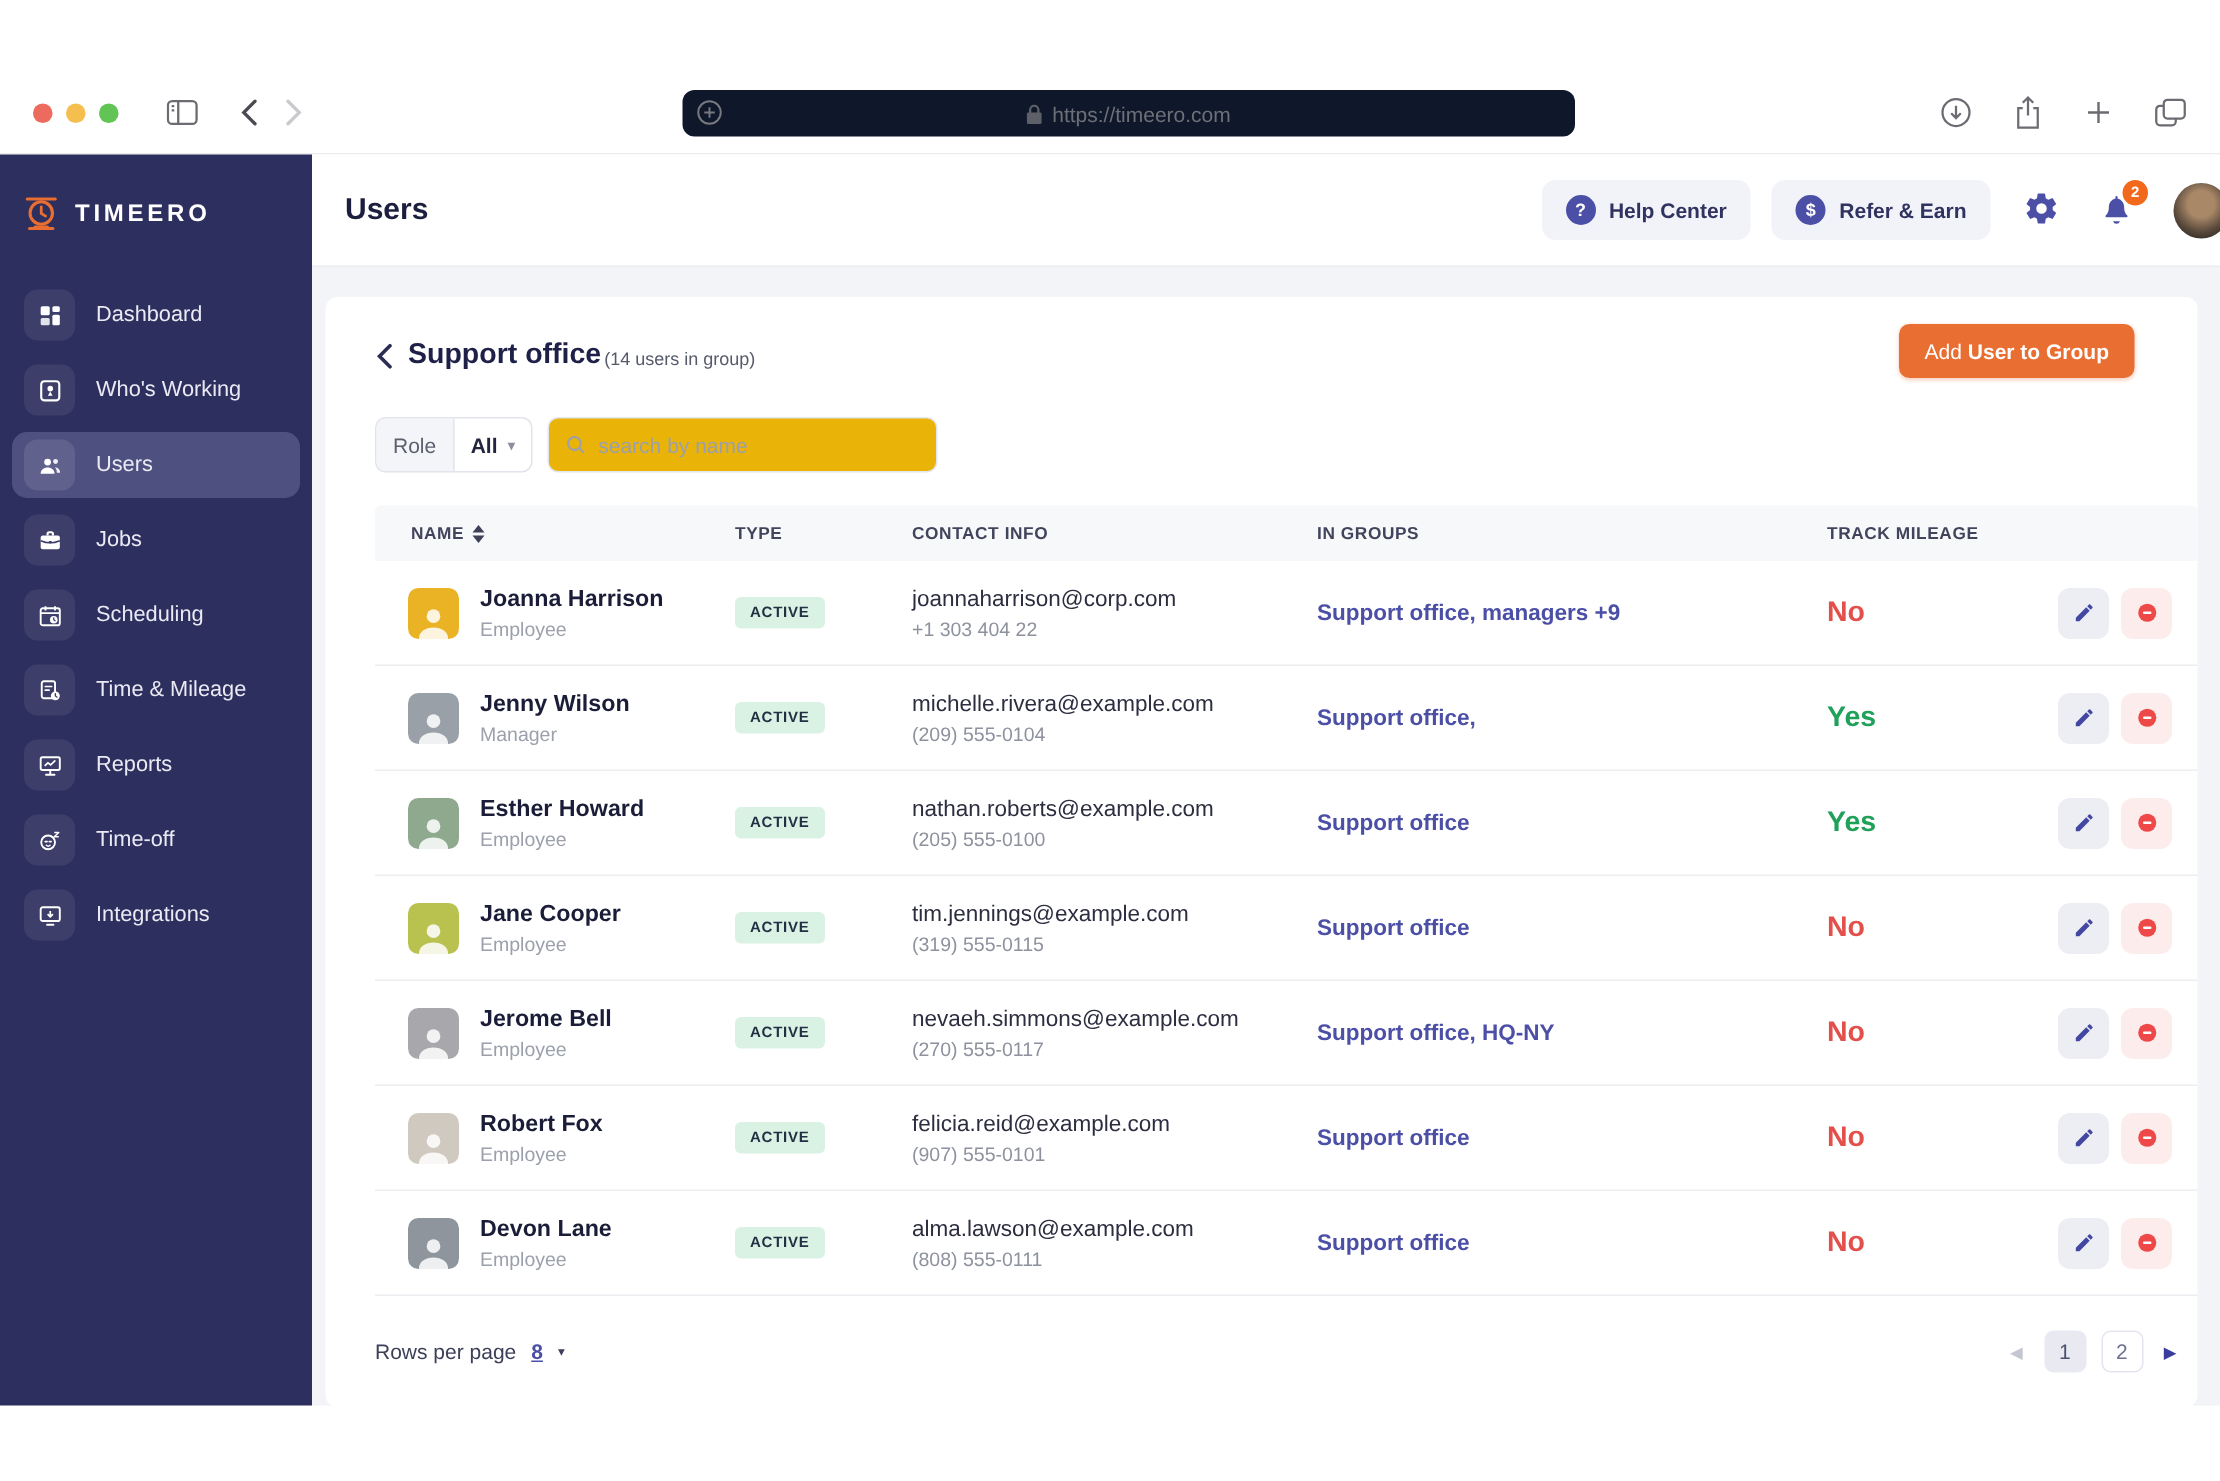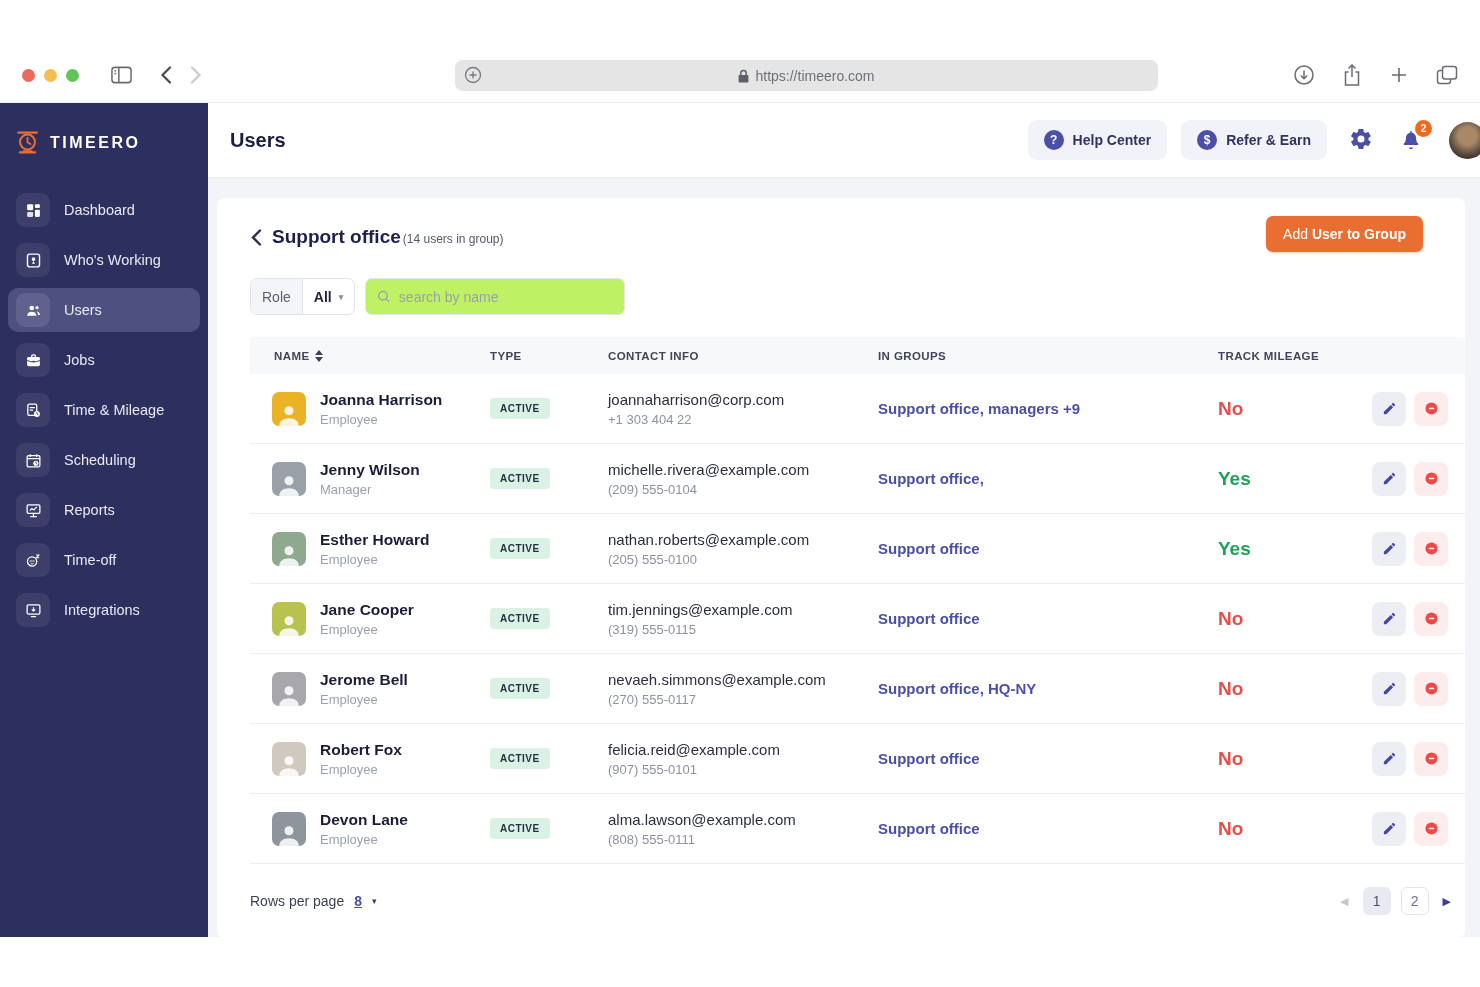--- a/index.html
+++ b/index.html
@@ -5,21 +5,21 @@
   * { margin:0; padding:0; box-sizing:border-box; }
   html,body { width:1480px; height:987px; background:#fff; font-family:"Liberation Sans", sans-serif; overflow:hidden; }
 
   
   .chrome { height:102px; display:flex; align-items:center; padding:0 22px; position:relative; padding-top:48px; }
   .traffic { display:flex; gap:9px; align-items:center; }
   .light { width:13px; height:13px; border-radius:50%; }
   .chrome-icon { border:none; background:none; cursor:pointer; display:flex; align-items:center; justify-content:center; }
   .toggle-icon { margin-left:32px; }
   .nav-arrows { display:flex; gap:18px; margin-left:28px; }
-  .urlbar { position:absolute; left:455px; top:60px; width:703px; height:31px; background:#e5e5e5; border-radius:8px; display:flex; align-items:center; justify-content:center; }
+  .urlbar { position:absolute; left:455px; top:60px; width:595px; height:31px; background:#0f172a; border-radius:8px; display:flex; align-items:center; justify-content:center; }
   .urlbar .plus-circ { position:absolute; left:8px; top:5px; }
   .urltext { display:flex; align-items:center; gap:6px; color:#6d7077; font-size:14px; }
   .chrome-right { margin-left:auto; display:flex; gap:27px; align-items:center; }
 
   
   .app { height:835px; display:flex; border-top:1px solid #ececef; }
 
   
   .sidebar { width:208px; background:#2d2f5e; color:#eceef6; flex-shrink:0; display:flex; flex-direction:column; }
   .brand { display:flex; align-items:center; gap:9px; padding:26px 16px 24px 14px; }
@@ -50,21 +50,21 @@
   .crumb-title { font-size:19px; font-weight:bold; color:#1e2048; }
   .crumb-sub { font-size:12px; color:#565a6b; margin-left:2px; padding-top:3px; }
   .add-btn { position:absolute; right:42px; top:18px; background:#e96e31; color:#fff; border:none; border-radius:7px; height:36px; padding:0 17px; font-size:14px; cursor:pointer; font-family:inherit; box-shadow:0 1px 3px rgba(233,110,49,.35); }
   .add-btn b { font-weight:bold; }
 
   .filter-row { display:flex; gap:10px; padding:30px 0 0 33px; }
   .role-select { display:flex; height:37px; border:1px solid #e2e4ec; border-radius:7px; overflow:hidden; cursor:pointer; background:#fff; }
   .role-label { background:#f4f5f8; color:#5b5f6e; font-size:14px; display:flex; align-items:center; padding:0 11px; border-right:1px solid #e2e4ec; }
   .role-value { display:flex; align-items:center; gap:7px; padding:0 11px; font-size:14px; font-weight:bold; color:#23253f; }
   .caret { font-size:9px; color:#8a8ea0; }
-  .search-box { display:flex; align-items:center; gap:8px; width:260px; height:37px; border:1px solid #e4e6ee; border-radius:7px; padding:0 11px; background:#bef264; }
+  .search-box { display:flex; align-items:center; gap:8px; width:260px; height:37px; border:1px solid #e4e6ee; border-radius:7px; padding:0 11px; background:#eab308; }
   .search-box input { border:none; outline:none; font-size:14px; color:#3a3d4d; width:100%; font-family:inherit; background:transparent; }
   .search-box input::placeholder { color:#9aa0ad; }
 
   
   .table { margin:22px 0 0 33px; }
   .thead, .trow { display:grid; grid-template-columns:216px 118px 270px 340px 154px 1fr; align-items:center; }
   .thead { height:37px; background:#f7f8fa; border-radius:4px 4px 0 0; }
   .th { font-size:11.5px; font-weight:bold; color:#42445c; letter-spacing:.4px; padding-left:24px; display:flex; align-items:center; gap:6px; }
   .sort { display:flex; flex-direction:column; gap:2px; cursor:pointer; }
   .sort i { width:0; height:0; border-left:4px solid transparent; border-right:4px solid transparent; display:block; }
@@ -226,39 +226,39 @@
               <path d="M3 12c3 1.3 6 2 9 2s6-.7 9-2" stroke="#3b3d6c" stroke-width="1.4" fill="none"></path>
               <rect x="10.6" y="12.2" width="2.8" height="2.2" rx=".6" fill="#3b3d6c"></rect>
             </svg>
         </span>
         <span class="nav-label">Jobs</span>
       </div>
 
       <div class="nav-item">
         <span class="tile">
           <svg width="17" height="17" viewBox="0 0 24 24" fill="none">
+              <rect x="3" y="5" width="18" height="16" rx="2" stroke="#fff" stroke-width="1.8"></rect>
+              <path d="M7.5 3v4M16.5 3v4M3 9.5h18" stroke="#fff" stroke-width="1.8"></path>
+              <circle cx="15.3" cy="15.8" r="3.6" fill="#fff"></circle>
+              <path d="M15.3 13.9v1.9l1.3.9" stroke="#3b3d6c" stroke-width="1.2" fill="none" stroke-linecap="round"></path>
+            </svg>
+        </span>
+        <span class="nav-label">Scheduling</span>
+      </div>
+
+      <div class="nav-item">
+        <span class="tile">
+          <svg width="17" height="17" viewBox="0 0 24 24" fill="none">
               <rect x="4" y="3" width="12.5" height="16" rx="2" stroke="#fff" stroke-width="1.8"></rect>
               <path d="M7.3 8h6M7.3 11.5h3.6" stroke="#fff" stroke-width="1.6" stroke-linecap="round"></path>
               <circle cx="16.8" cy="16.8" r="4.2" fill="#fff"></circle>
               <path d="M16.8 14.7v2.2l1.5 1" stroke="#3b3d6c" stroke-width="1.3" fill="none" stroke-linecap="round"></path>
             </svg>
         </span>
         <span class="nav-label">Time &amp; Mileage</span>
-      </div>
-
-      <div class="nav-item">
-        <span class="tile">
-          <svg width="17" height="17" viewBox="0 0 24 24" fill="none">
-              <rect x="3" y="5" width="18" height="16" rx="2" stroke="#fff" stroke-width="1.8"></rect>
-              <path d="M7.5 3v4M16.5 3v4M3 9.5h18" stroke="#fff" stroke-width="1.8"></path>
-              <circle cx="15.3" cy="15.8" r="3.6" fill="#fff"></circle>
-              <path d="M15.3 13.9v1.9l1.3.9" stroke="#3b3d6c" stroke-width="1.2" fill="none" stroke-linecap="round"></path>
-            </svg>
-        </span>
-        <span class="nav-label">Scheduling</span>
       </div>
 
       <div class="nav-item">
         <span class="tile">
           <svg width="17" height="17" viewBox="0 0 24 24" fill="none" stroke="#fff">
               <rect x="3" y="4" width="18" height="12" rx="1.6" stroke-width="1.8"></rect>
               <path d="M6.8 12.2l3-3 2.6 2 4.4-4.2" stroke-width="1.6"></path>
               <path d="M12 16v3.2M8 20.5h8" stroke-width="1.8" stroke-linecap="round"></path>
             </svg>
         </span>

